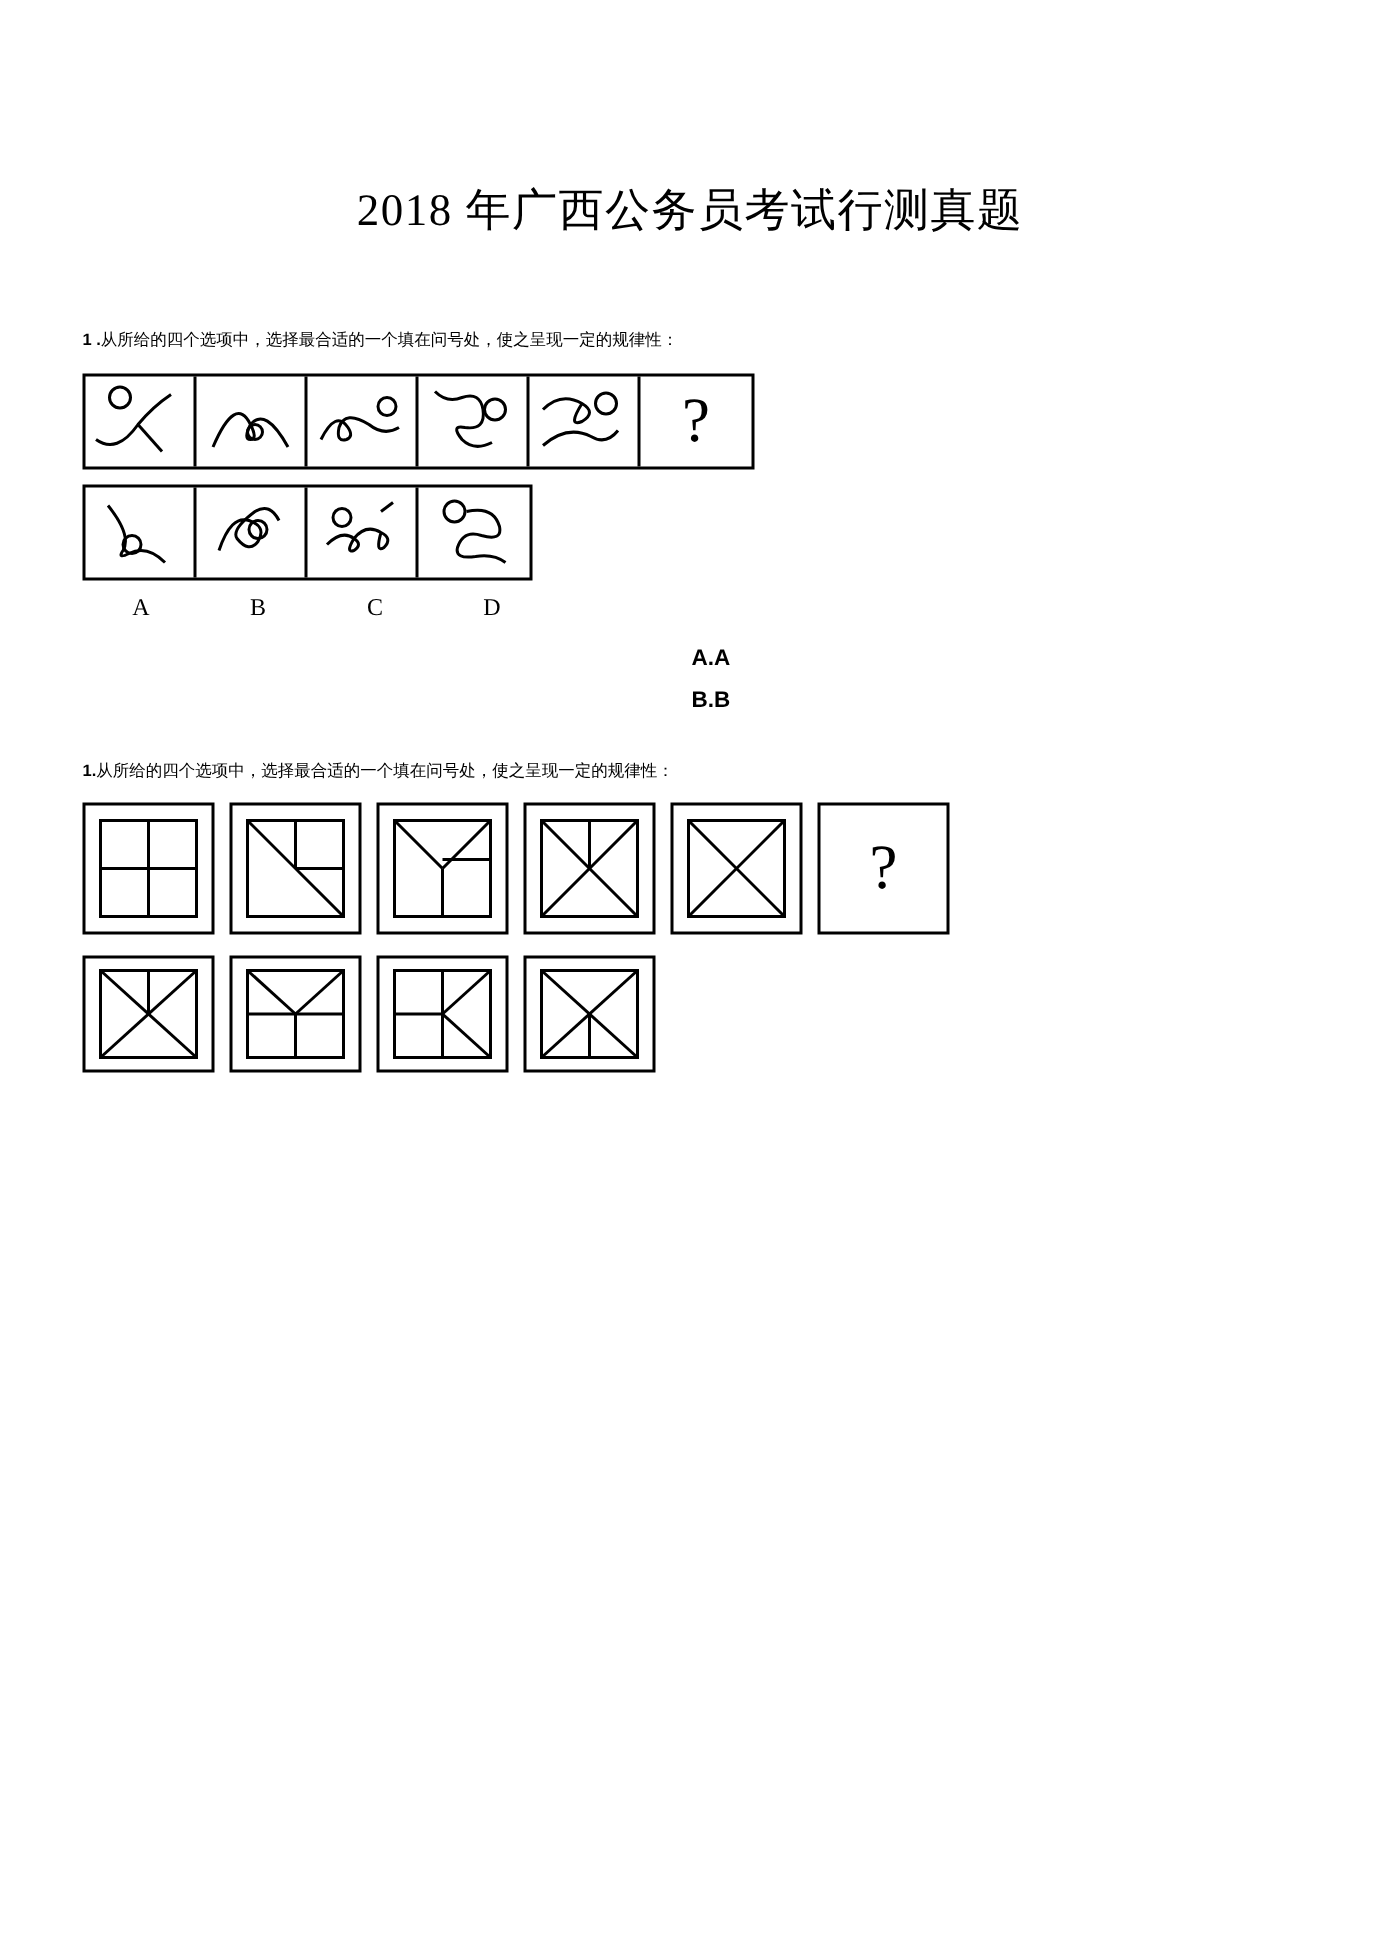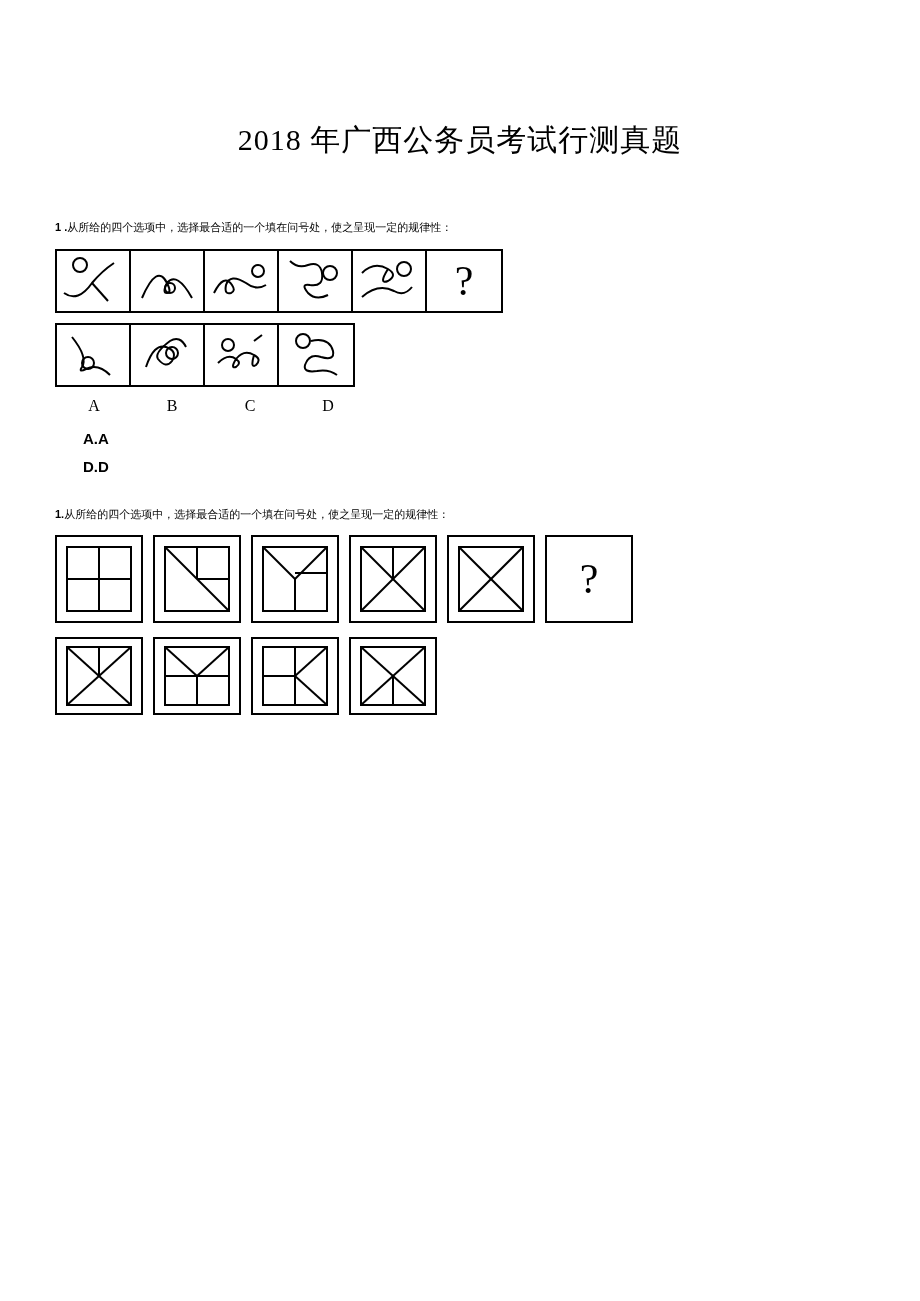--- a/index.html
+++ b/index.html
@@ -60,20 +60,21 @@
     }
     .answer-labels span {
       width: 78px;
       text-align: center;
       font-size: 16px;
       font-family: "Times New Roman", serif;
     }
     .options {
       margin-left: 28px;
       margin-bottom: 24px;
+      text-align: center;
     }
     .option {
       font-size: 15px;
       font-weight: bold;
       font-family: Arial, sans-serif;
       line-height: 1.9;
     }
     .q2-figure-row {
       display: flex;
       gap: 10px;
@@ -189,21 +190,21 @@
 
 <div class="answer-labels">
   <span>A</span>
   <span>B</span>
   <span>C</span>
   <span>D</span>
 </div>
 
 <div class="options">
   <div class="option">A.A</div>
-  <div class="option">D.D</div>
+  <div class="option">B.B</div>
 </div>
 
 <div class="question-text">
   <span class="qnum">1.</span><span>从所给的四个选项中，选择最合适的一个填在问号处，使之呈现一定的规律性：</span>
 </div>
 
 <div class="q2-figure-row">
   <div class="q2-cell">
     <div class="q2-inner">
       <svg width="68" height="68" viewBox="0 0 68 68">

